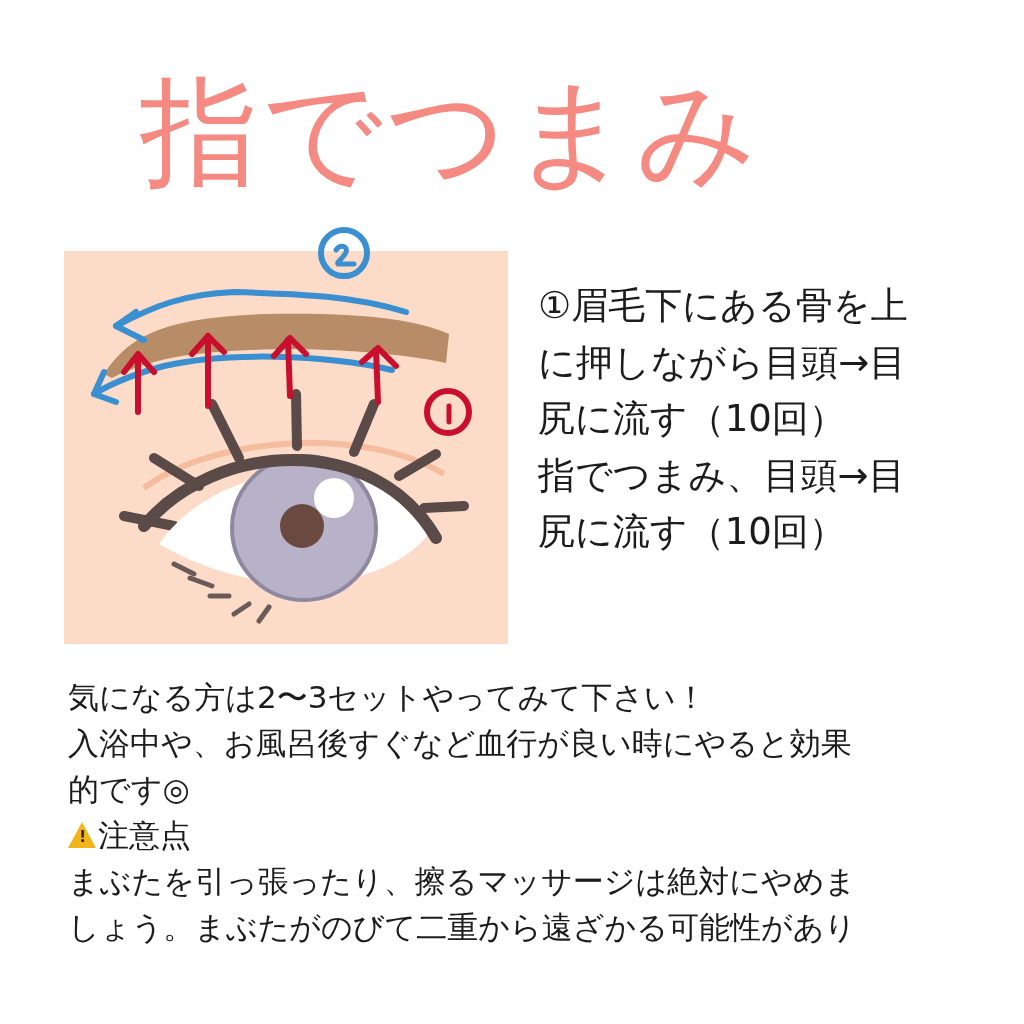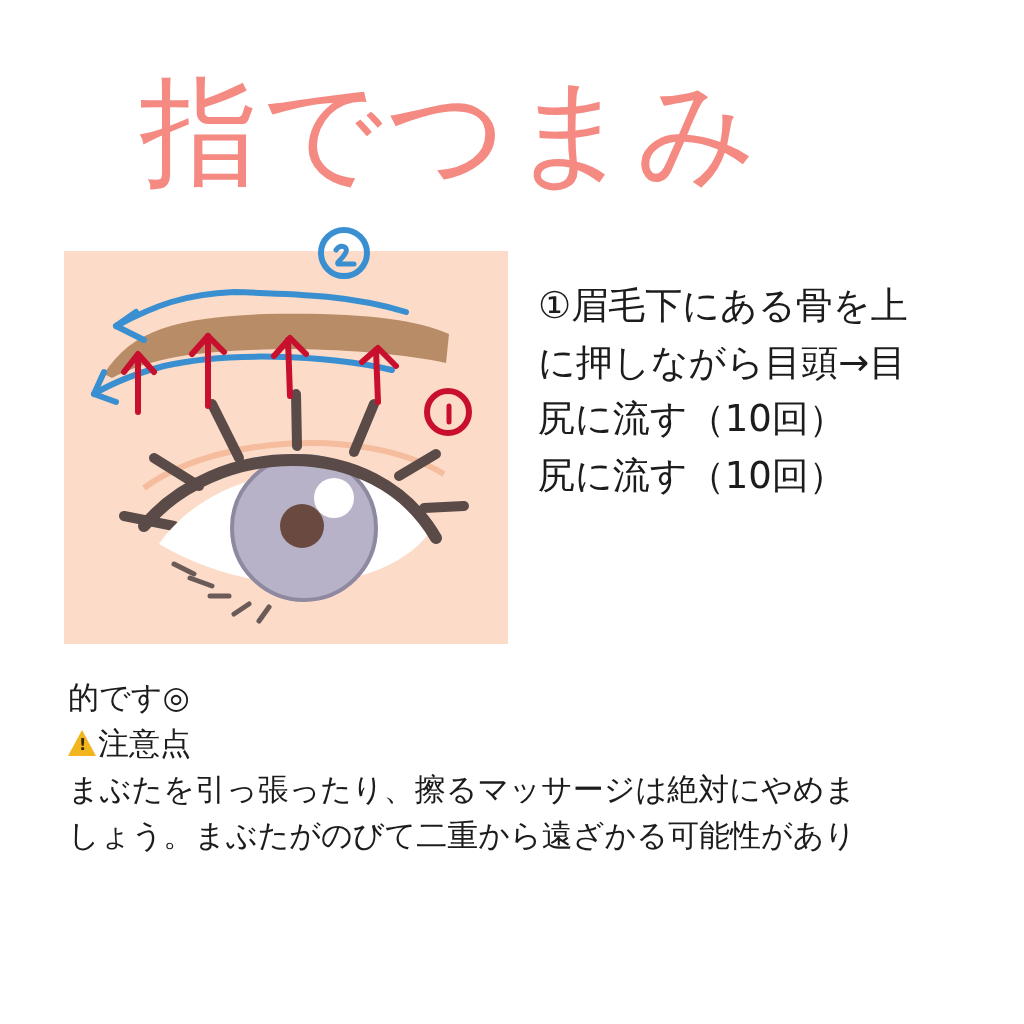--- a/index.html
+++ b/index.html
@@ -135,23 +135,26 @@
       <circle cx="280" cy="27" r="23" stroke="#3a8fd0" stroke-width="6" fill="none"></circle>
       <path d="M272 24 C276 18, 284 20, 282 26 C280 32, 272 36, 274 38 L290 38" stroke="#3a8fd0" stroke-width="5" fill="none" stroke-linecap="round"></path>
     </g>
   </svg>
 </div>
 
 <div class="steps">
   <span class="line">①眉毛下にある骨を上</span>
   <span class="line">に押しながら目頭→目</span>
   <span class="line">尻に流す（10回）</span>
+  <span class="line">指でつまみ、目頭→目</span>
   <span class="line">尻に流す（10回）</span>
 </div>
 
 <div class="notes">
+  <span class="line">気になる方は2〜3セットやってみて下さい！</span>
+  <span class="line">入浴中や、お風呂後すぐなど血行が良い時にやると効果</span>
   <span class="line">的です◎</span>
   <span class="line">
     <span class="warn-icon"></span><span>注意点</span>
   </span>
   <span class="line">まぶたを引っ張ったり、擦るマッサージは絶対にやめま</span>
   <span class="line">しょう。まぶたがのびて二重から遠ざかる可能性があり</span>
 </div>
 
 </body></html>

